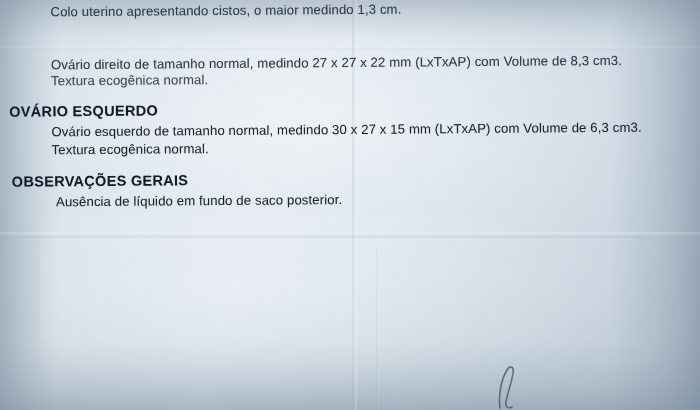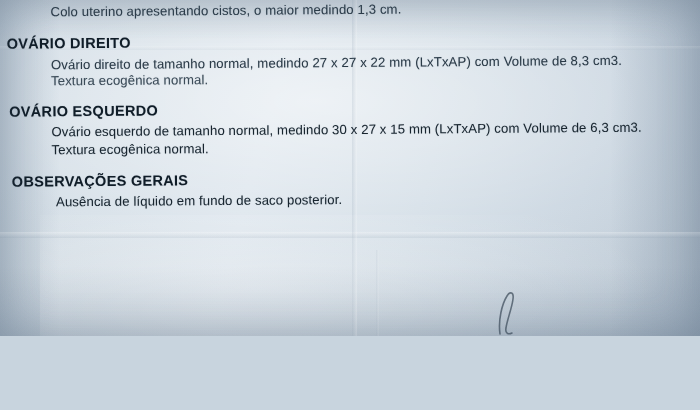--- a/index.html
+++ b/index.html
@@ -10,21 +10,21 @@
     width: 700px;
     height: 410px;
     overflow: hidden;
     font-family: "Liberation Sans", sans-serif;
     background: #c8d4de;
   }
 
   #page {
     position: relative;
     width: 700px;
-    height: 336px;
+    height: 410px;
     overflow: hidden;
     
     background:
       radial-gradient(ellipse 120% 90% at 45% 30%, rgba(255,255,255,0.55) 0%, rgba(255,255,255,0.10) 45%, rgba(0,0,0,0.06) 100%),
       linear-gradient(105deg, #cfdae4 0%, #d6e0e8 18%, #dbe4ec 38%, #d2dde6 60%, #c9d5e0 80%, #bfccd8 100%);
   }
 
   
   .band {
     position: absolute;
@@ -175,21 +175,20 @@
   <div class="crease-v v1"></div>
   <div class="crease-v v2"></div>
 
   <div class="sheen"></div>
 
   <div id="textlayer">
     <div class="doc">
 
       <div class="line body-text fade-1" style="left:52px; top:2px;">Colo uterino apresentando cistos, o maior medindo 1,3 cm.</div>
 
-      <div class="line heading" style="left:8px; top:33px;">OVÁRIO DIREITO</div>
 
       <div class="line body-text fade-1" style="left:52px; top:55px;">Ovário direito de tamanho normal, medindo 27 x 27 x 22 mm (LxTxAP) com Volume de 8,3 cm3.</div>
 
       <div class="line body-text fade-2" style="left:52px; top:71px;">Textura ecogênica normal.</div>
 
       <div class="line heading" style="left:10px; top:101px;">OVÁRIO ESQUERDO</div>
 
       <div class="line body-text" style="left:52px; top:122px;">Ovário esquerdo de tamanho normal, medindo 30 x 27 x 15 mm (LxTxAP) com Volume de 6,3 cm3.</div>
 
       <div class="line body-text" style="left:52px; top:140px;">Textura ecogênica normal.</div>

